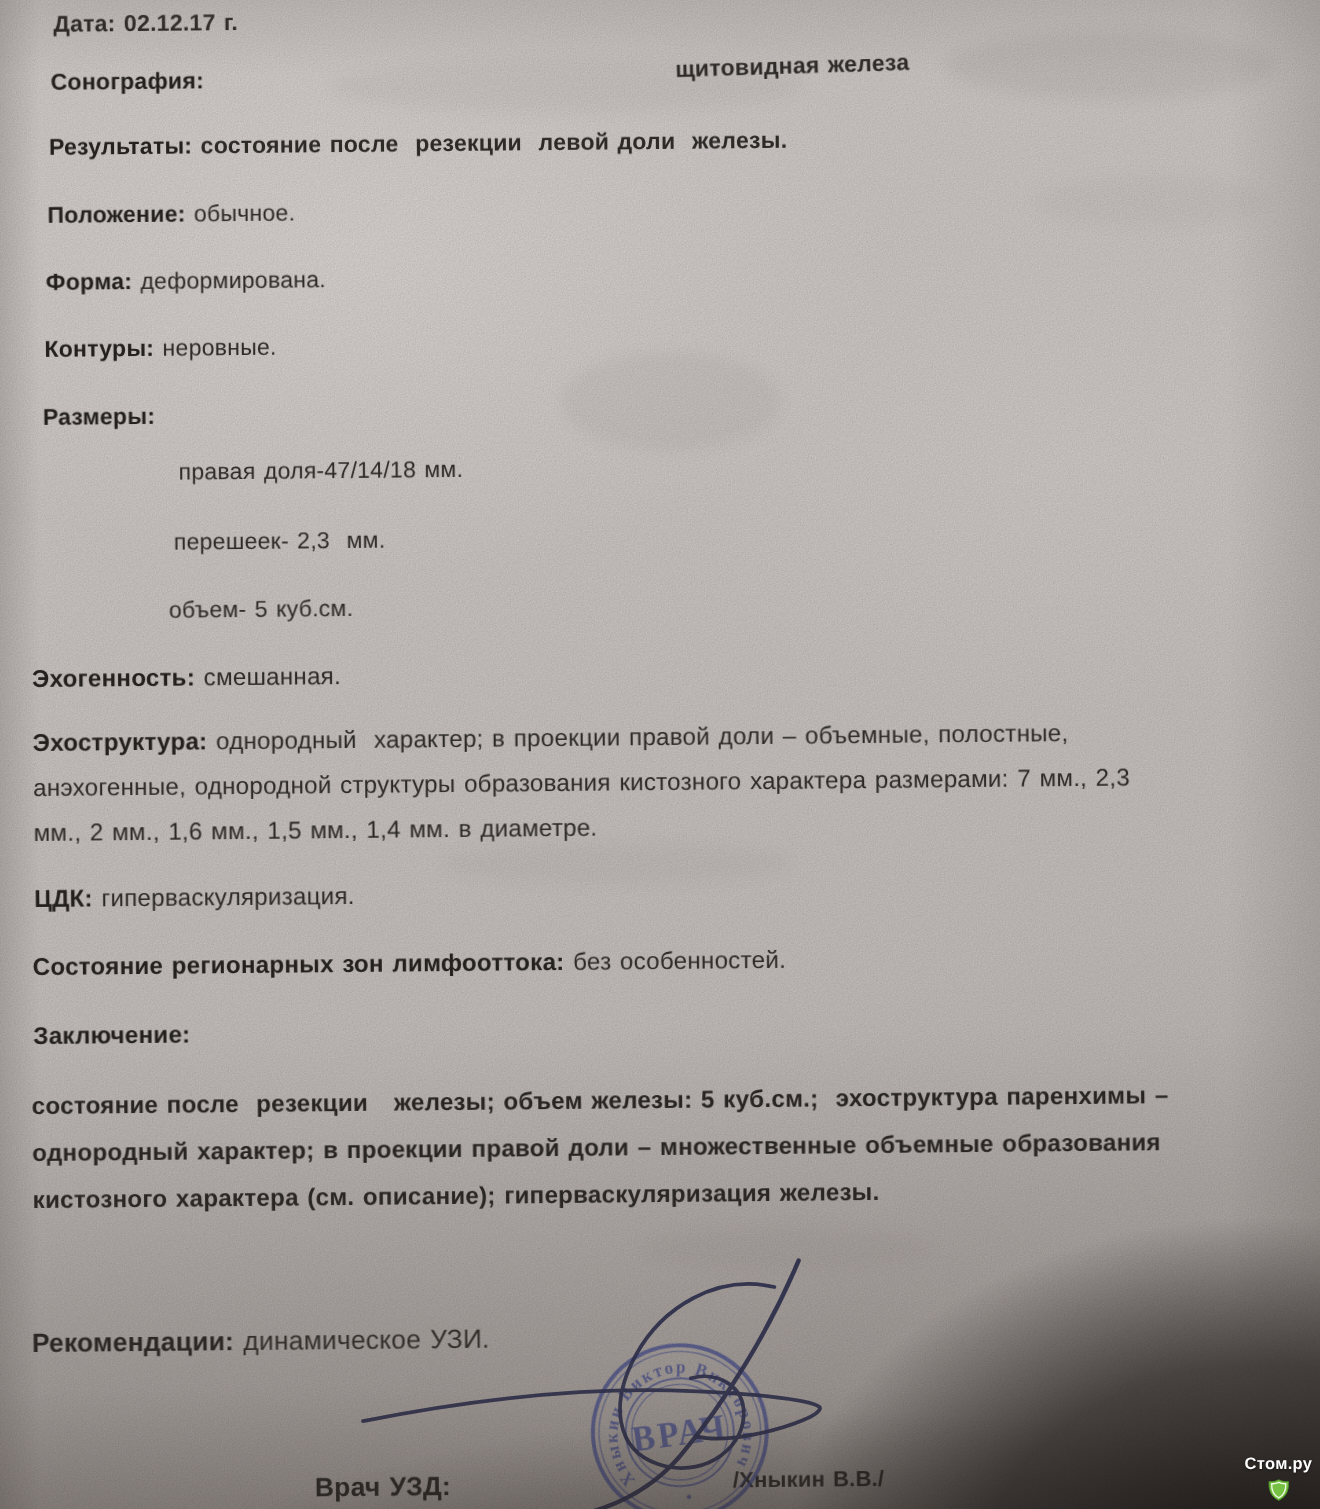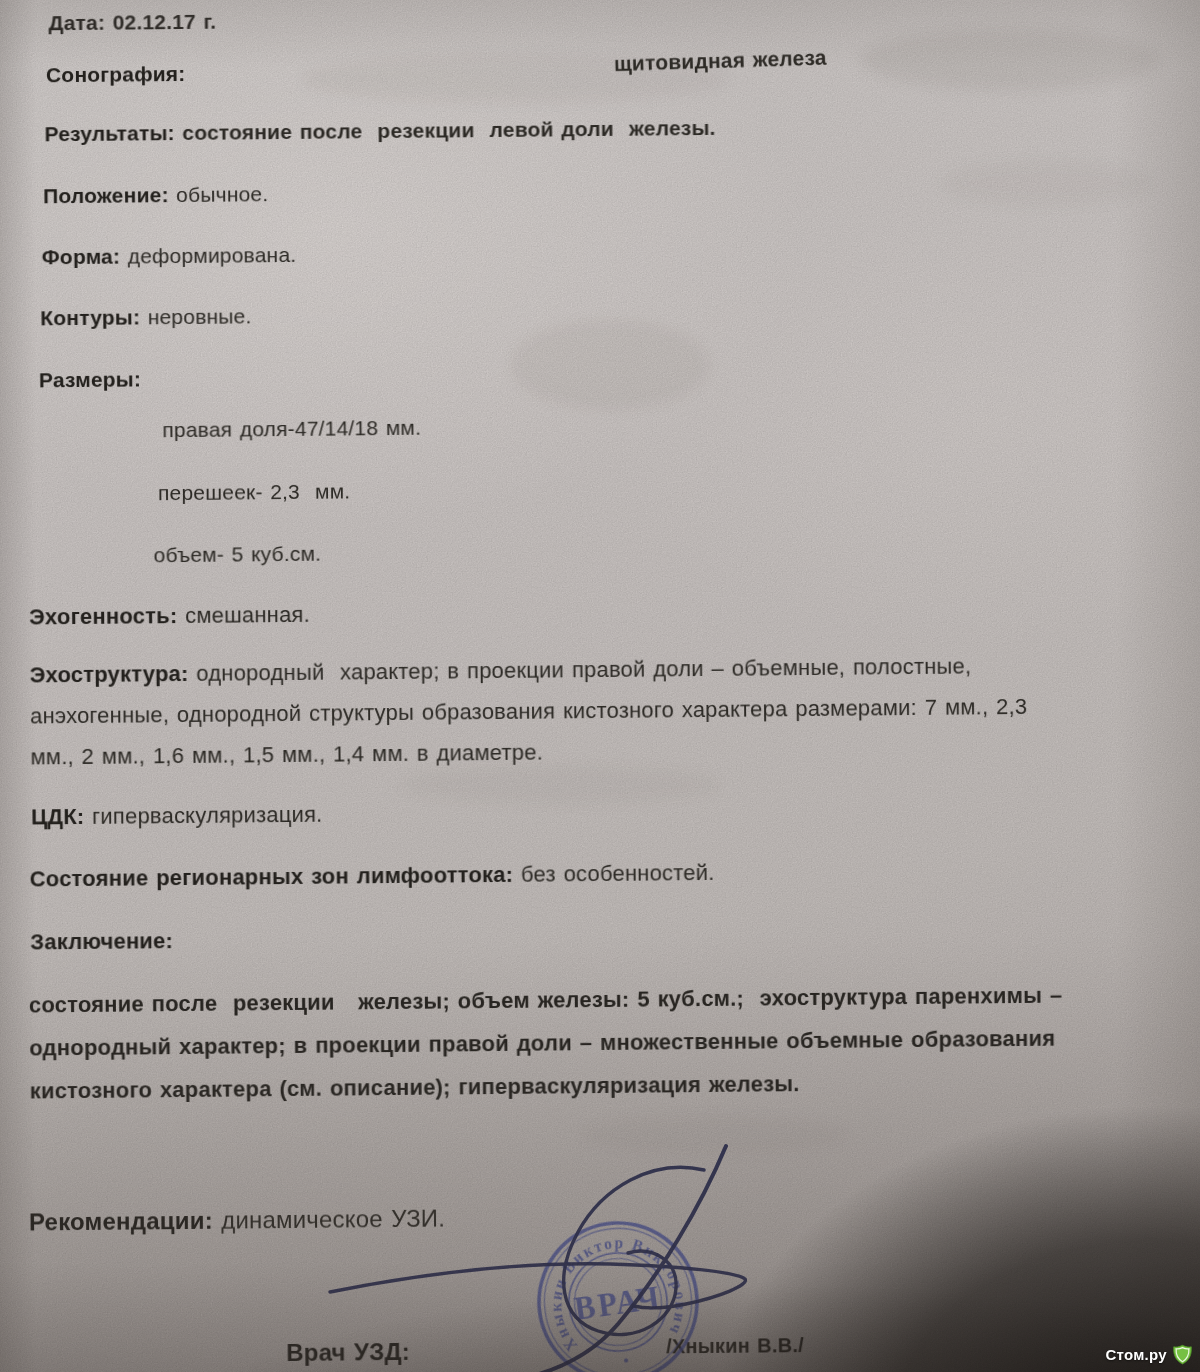--- a/index.html
+++ b/index.html
@@ -21,21 +21,21 @@
       linear-gradient(90deg, rgba(70,62,58,0.18) 0%, rgba(0,0,0,0) 3%, rgba(0,0,0,0) 93%, rgba(90,82,76,0.18) 100%);}
   .text-layer{transform:rotate(-0.55deg);transform-origin:600px 700px;filter:blur(0.3px);
       color:#33302b;font-size:21px;letter-spacing:0.2px;word-spacing:1.5px;}
   .line{position:absolute;white-space:pre;line-height:1.15;}
   .lbl{font-weight:700;color:#282521;}
   .v600{font-weight:600;}
   .b{font-weight:700;color:#2b2824;}
   .sz22{font-size:22px;}
   .sz24{font-size:24px;}
   .stamp-sig{position:absolute;left:0;top:0;}
-  .watermark{position:absolute;right:7px;bottom:7px;display:flex;align-items:center;gap:5px;}
+  .watermark{position:absolute;right:7px;bottom:7px;display:flex;align-items:center;gap:5px;flex-direction:column;}
   .watermark .wm-text{color:#ffffff;font-size:15px;font-weight:600;letter-spacing:0.3px;
       text-shadow:0 1px 2px rgba(0,0,0,0.55);}
   .grain{position:absolute;left:0;top:0;opacity:0.45;}
 </style>
 </head>
 <body>
 
 <div class="layer sheen"></div>
 
 <div>

